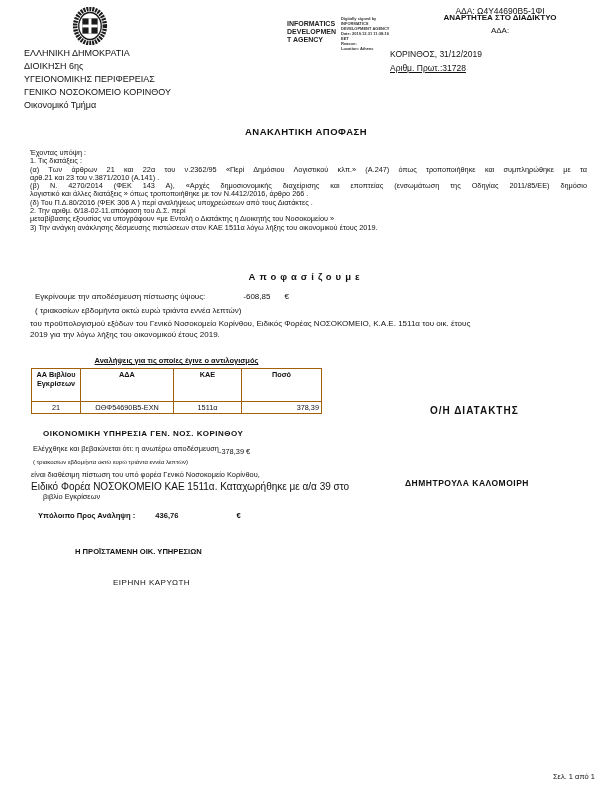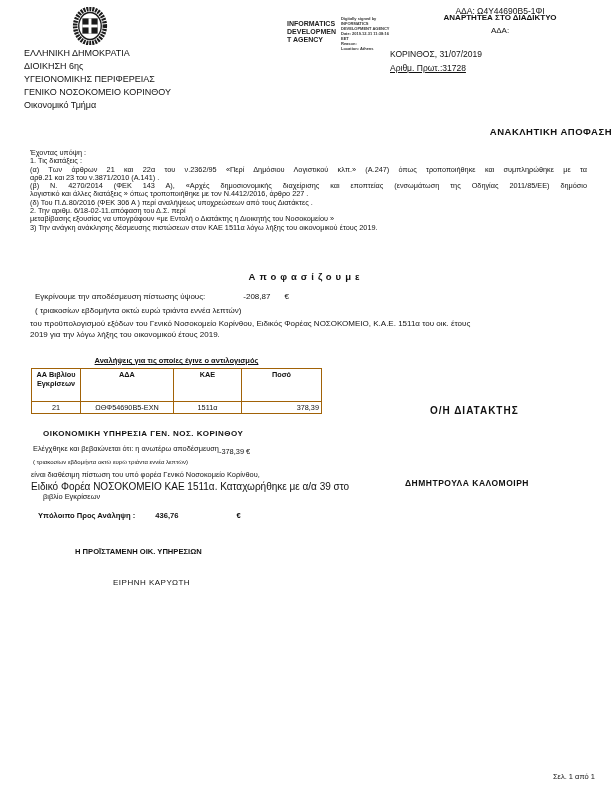--- a/index.html
+++ b/index.html
@@ -15,21 +15,21 @@
   
   .stamp-agency{left:287px;top:20px;font-size:7px;line-height:8px;font-weight:bold;color:#222;}
   .stamp-details{left:341px;top:16px;font-size:4px;line-height:5px;color:#333;font-weight:bold;}
   
   .ada-top{left:400px;top:6px;width:200px;text-align:center;font-size:8.5px;white-space:nowrap;}
   .anartitea{left:400px;top:13px;width:200px;text-align:center;font-size:8px;font-weight:bold;white-space:nowrap;}
   .ada-label{left:400px;top:26px;width:200px;text-align:center;font-size:8px;}
   .city-date{left:390px;top:49px;font-size:8.5px;}
   .protocol{left:390px;top:63px;font-size:8.5px;text-decoration:underline;}
   
-  .title{left:0;top:126px;width:612px;text-align:right;font-size:9.5px;font-weight:bold;letter-spacing:.5px;}
+  .title{left:0;top:126px;width:612px;text-align:center;font-size:9.5px;font-weight:bold;letter-spacing:.5px;}
   
   .body-lines{left:30px;top:149px;width:557px;font-size:7.3px;line-height:8.3px;}
   .body-lines div{white-space:nowrap;}
   .body-lines div.stretch{white-space:normal;text-align:justify;text-align-last:justify;}
   .decision-heading{left:0;top:271px;width:612px;text-align:center;font-size:9.5px;font-weight:bold;letter-spacing:4px;}
   
   .approval-line1{left:35px;top:292px;font-size:8px;}
   .approval-amount{margin-left:38px;}
   .approval-cur{margin-left:14px;}
   .approval-words{left:35px;top:306px;font-size:8px;}
@@ -91,42 +91,42 @@
     <div>DEVELOPMENT AGENCY</div>
     <div>Date: 2019.12.31 11:38:16</div>
     <div>EET</div>
     <div>Reason:</div>
     <div>Location: Athens</div>
   </div>
 
   <div class="abs ada-top">ΑΔΑ: Ω4Υ44690Β5-1ΦΙ</div>
   <div class="abs anartitea">ΑΝΑΡΤΗΤΕΑ ΣΤΟ ΔΙΑΔΙΚΤΥΟ</div>
   <div class="abs ada-label">ΑΔΑ:</div>
-  <div class="abs city-date">ΚΟΡΙΝΘΟΣ, 31/07/2019</div>
+  <div class="abs city-date">ΚΟΡΙΝΘΟΣ, 31/12/2019</div>
   <div class="abs protocol">Αριθμ. Πρωτ.:31728</div>
 
   <div class="abs title">ΑΝΑΚΛΗΤΙΚΗ ΑΠΟΦΑΣΗ</div>
 
   <div class="abs body-lines">
     <div>Έχοντας υπόψη :</div>
     <div>1. Τις διατάξεις :</div>
     <div class="stretch">(α) Των άρθρων 21 και 22α του ν.2362/95 «Περί Δημόσιου Λογιστικού κλπ.» (Α.247) όπως τροποποιήθηκε και συμπληρώθηκε με τα</div>
     <div>αρθ.21 και 23 του ν.3871/2010 (Α.141) .</div>
     <div class="stretch">(β) Ν. 4270/2014 (ΦΕΚ 143 Α), «Αρχές δημοσιονομικής διαχείρισης και εποπτείας (ενσωμάτωση της Οδηγίας 2011/85/ΕΕ) δημόσιο</div>
-    <div>λογιστικό και άλλες διατάξεις » όπως τροποποιήθηκε με τον Ν.4412/2016, άρθρο 227 .</div>
+    <div>λογιστικό και άλλες διατάξεις » όπως τροποποιήθηκε με τον Ν.4412/2016, άρθρο 266 .</div>
     <div>(δ) Του Π.Δ.80/2016 (ΦΕΚ 306 Α ) περί αναλήψεως υποχρεώσεων από τους Διατάκτες .</div>
     <div>2. Την αριθμ. 6/18-02-11.απόφαση του Δ.Σ. περί</div>
     <div>μεταβίβασης εξουσίας να υπογράφουν «με Εντολή ο Διατάκτης η Διοικητής του Νοσοκομείου »</div>
     <div>3) Την ανάγκη ανάκλησης δέσμευσης πιστώσεων στον ΚΑΕ 1511α  λόγω λήξης του οικονομικού έτους 2019.</div>
   </div>
 
   <div class="abs decision-heading">Αποφασίζουμε</div>
 
   <div class="abs approval-line1">
-    <span>Εγκρίνουμε την αποδέσμευση πίστωσης ύψους:</span><span class="approval-amount">-208,87</span><span class="approval-cur">€</span>
+    <span>Εγκρίνουμε την αποδέσμευση πίστωσης ύψους:</span><span class="approval-amount">-608,85</span><span class="approval-cur">€</span>
   </div>
   <div class="abs approval-words">( τριακοσίων εβδομήντα οκτώ ευρώ  τριάντα εννέα λεπτών)</div>
   <div class="abs approval-l3">του προϋπολογισμού εξόδων του Γενικό Νοσοκομείο Κορίνθου, Ειδικός Φορέας ΝΟΣΟΚΟΜΕΙΟ, Κ.Α.Ε. 1511α του οικ. έτους</div>
   <div class="abs approval-l4">2019 για την λόγω  λήξης του οικονομικού έτους 2019.</div>
 
   <div class="abs tbl-caption">Αναλήψεις για τις οποίες έγινε ο αντιλογισμός</div>
   <table class="commit">
     <colgroup>
         <col style="width:49px">
         <col style="width:93px">

